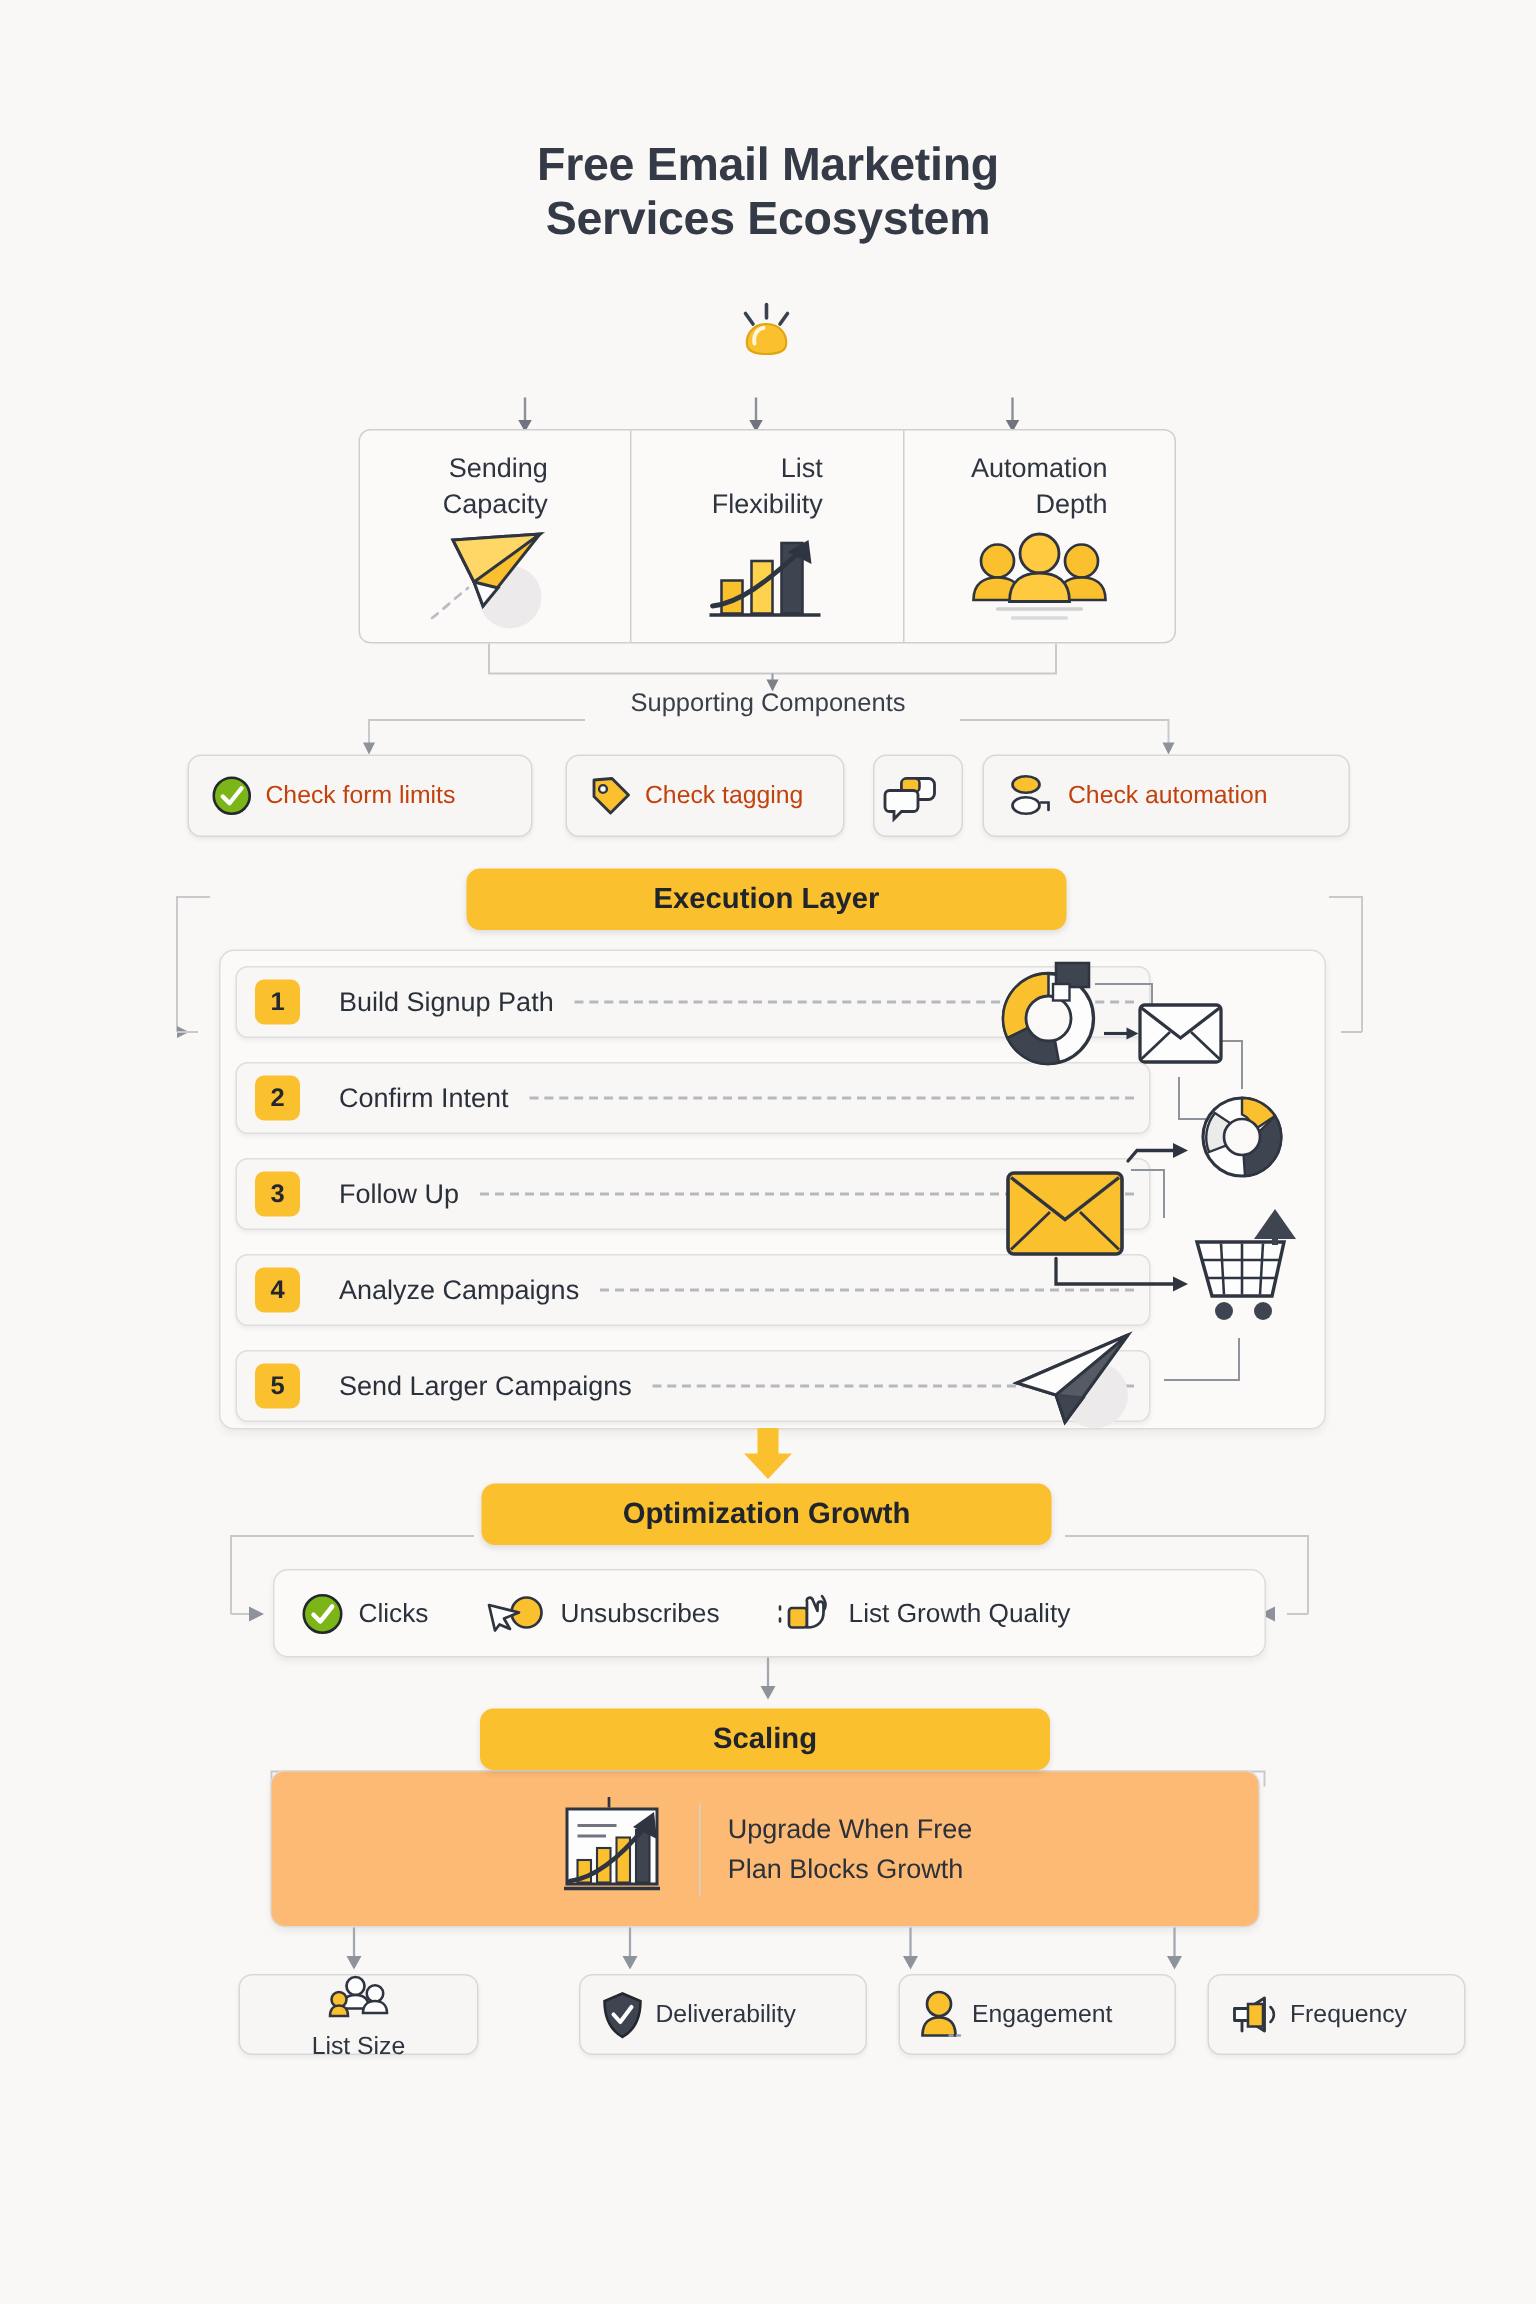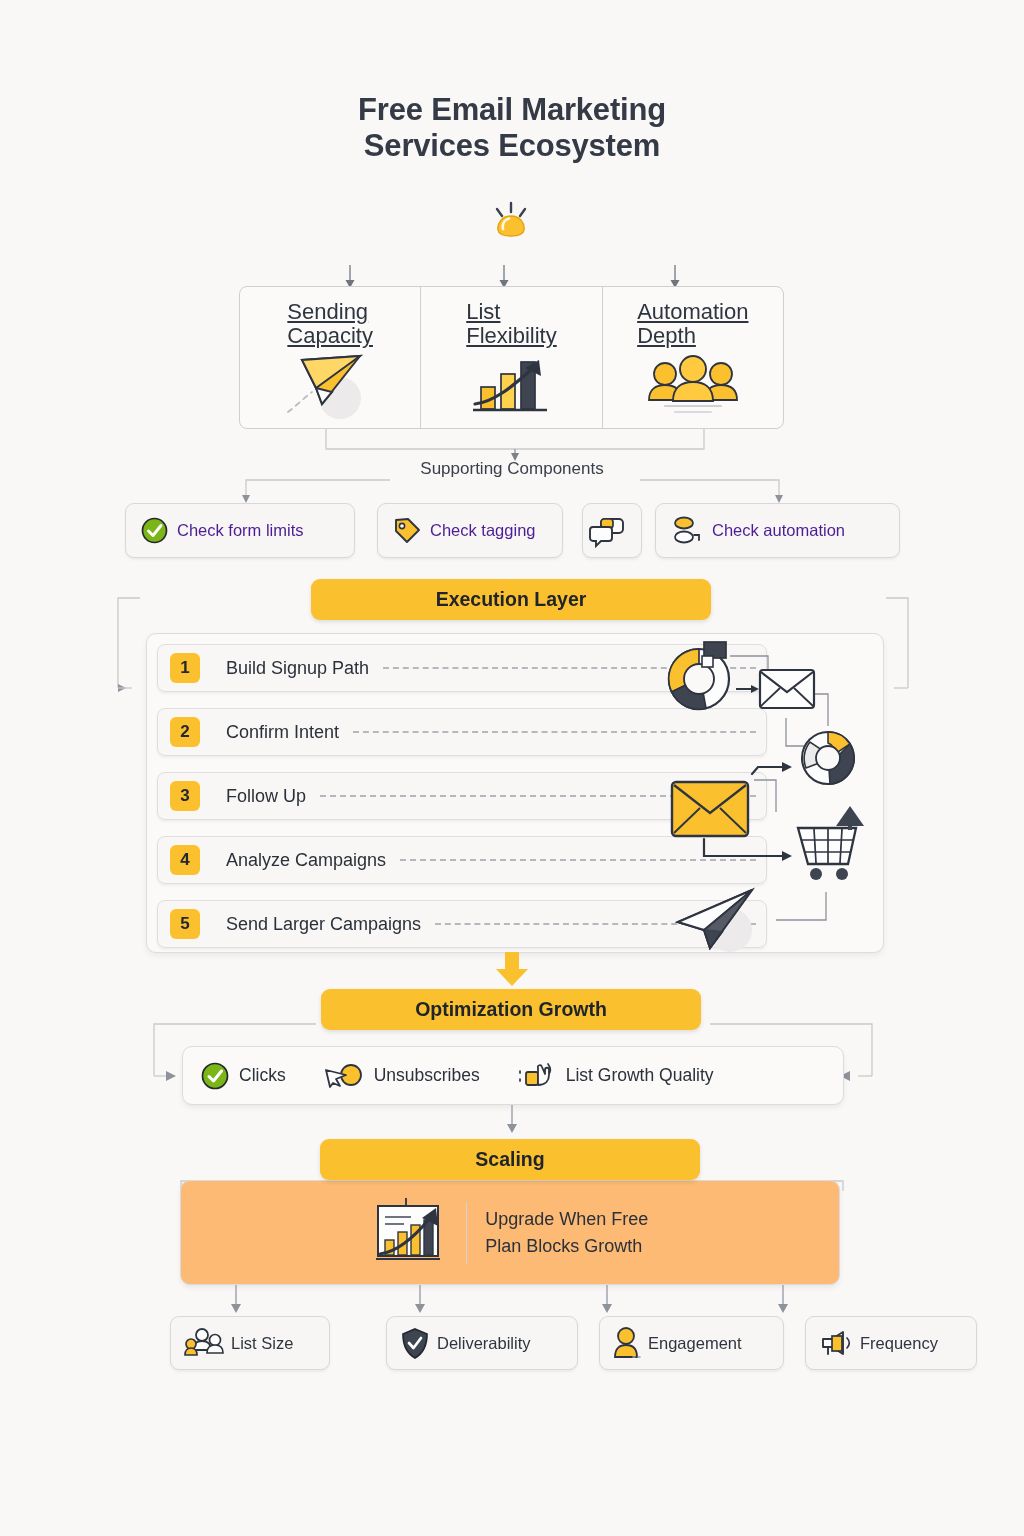--- a/index.html
+++ b/index.html
@@ -34,37 +34,37 @@
 
   
   .pillars {
     position: absolute; left: 239px; top: 286px; width: 545px; height: 143px;
     background: #fbfaf9; border: 1.4px solid #cfcfd2; border-radius: 8px;
     display: flex;
   }
   .pillar { flex: 1; position: relative; display: flex; flex-direction: column;
             align-items: center; padding-top: 13px; }
   .pillar + .pillar { border-left: 1.4px solid #cfcfd2; }
-  .pillar-label { font-size: 22px; line-height: 24px; text-align: left; color: #2f3540; text-decoration: underline; }
+  .pillar-label { font-size: 18px; line-height: 24px; text-align: right; color: #2f3540; }
   .pillar-icon { margin-top: 6px; }
 
   
   .v-arrow { position: absolute; }
 
   
   .support-title {
     position: absolute; left: 0; top: 459px; width: 1024px; text-align: center;
     font-size: 17px; color: #3a404b;
   }
   .support-row { position: absolute; left: 125px; top: 503px; width: 775px; height: 55px; }
   .chip {
     position: absolute; height: 55px;
     background: #f7f6f5; border: 1.2px solid #d8d8da; border-radius: 9px;
     display: flex; align-items: center; gap: 9px; padding: 0 15px;
-    font-size: 16.5px; color: #4c1d95;
+    font-size: 16.5px; color: #c2410c;
     box-shadow: 0 2px 3px rgba(0,0,0,0.055);
   }
 
   
   .banner {
     position: absolute; height: 41px; border-radius: 9px;
     background: #fbc02d;
     display: flex; align-items: center; justify-content: center;
     font-size: 19.5px; font-weight: bold; color: #20242c;
     box-shadow: 0 2px 4px rgba(0,0,0,0.11);
@@ -506,21 +506,21 @@
     <g fill="#8d929b">
       <polygon points="6,28 1,19 11,19"></polygon>
       <polygon points="190,28 185,19 195,19"></polygon>
       <polygon points="377,28 372,19 382,19"></polygon>
       <polygon points="553,28 548,19 558,19"></polygon>
     </g>
   </svg>
 
   <div class="bottom-row">
 
-    <div class="bchip" style="left:15px; width:160px;">
+    <div class="bchip" style="left:4px; width:160px;flex-direction:column;">
       <span>
         <svg width="38" height="30" viewBox="0 0 38 30">
           <circle cx="17" cy="7" r="6" fill="#fdfdfd" stroke="#2f3540" stroke-width="1.8"></circle>
           <path d="M8 22 C8 15 12 13 17 13 C22 13 26 15 26 22 Z" fill="#fdfdfd" stroke="#2f3540" stroke-width="1.8"></path>
           <circle cx="30" cy="12" r="5.5" fill="#fdfdfd" stroke="#2f3540" stroke-width="1.7"></circle>
           <path d="M22 25 C22 19 26 17 30 17 C34 17 38 19 38 25 Z" fill="#fdfdfd" stroke="#2f3540" stroke-width="1.7"></path>
           <circle cx="6" cy="16" r="5" fill="#fbc02d" stroke="#2f3540" stroke-width="1.7"></circle>
           <path d="M0 27 C0 22 3 20 6 20 C9 20 12 22 12 27 Z" fill="#fbc02d" stroke="#2f3540" stroke-width="1.7"></path>
         </svg>
       </span>

